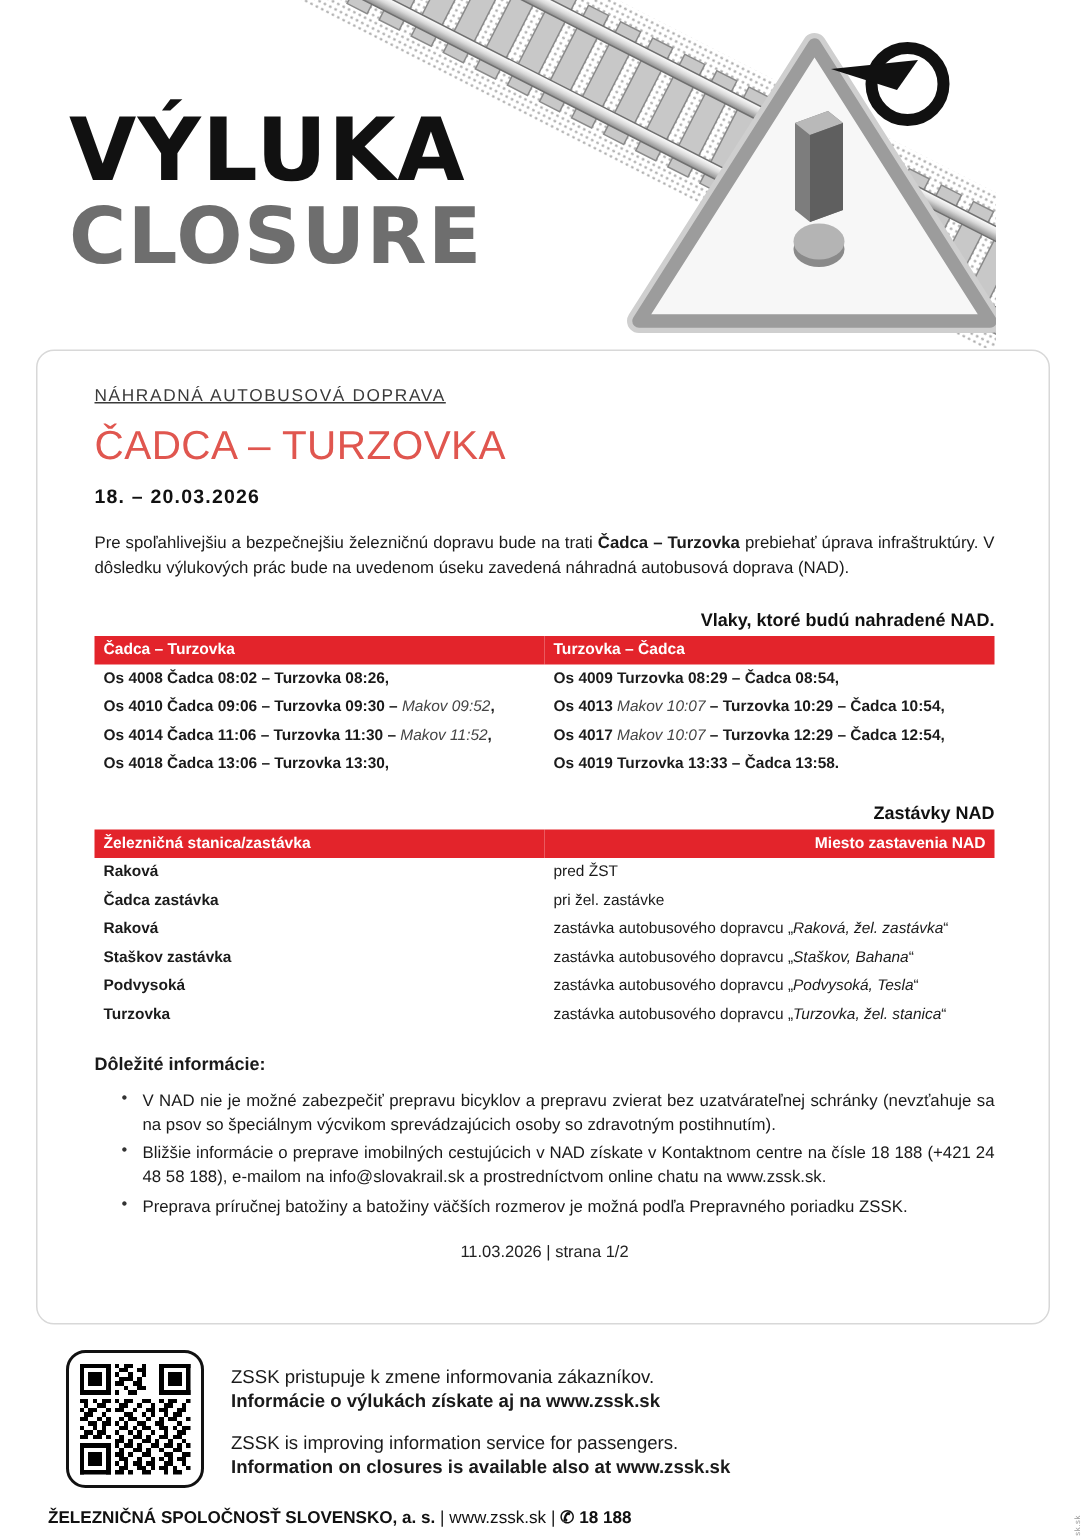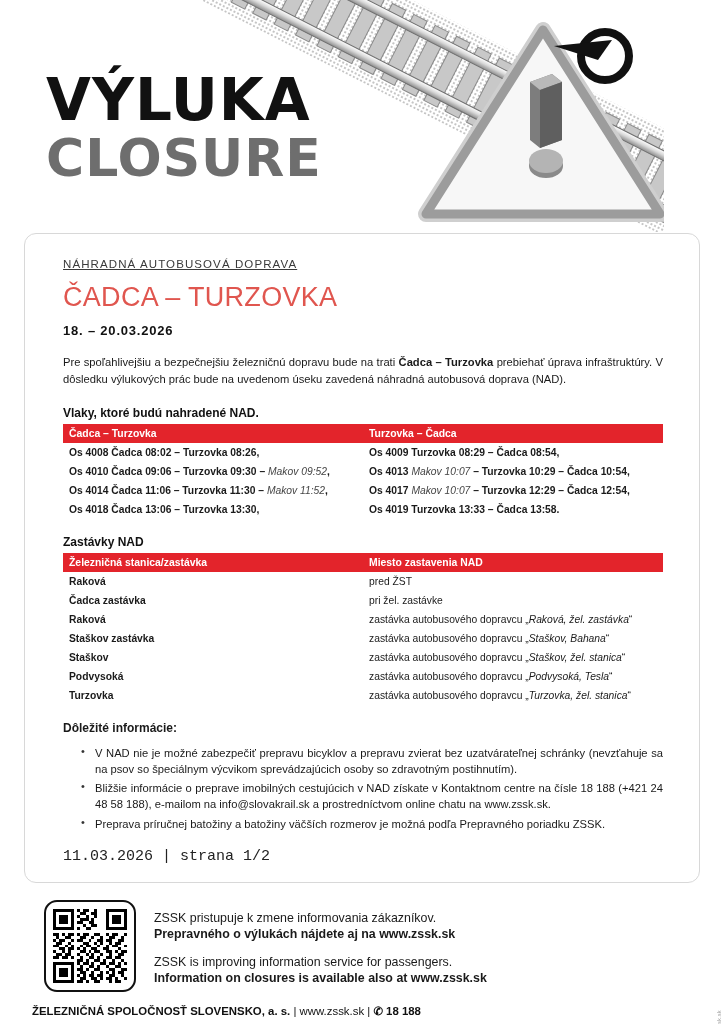--- a/index.html
+++ b/index.html
@@ -103,20 +103,21 @@
     margin: 0 0 18px 0;
     color: #1a1a1a;
   }
   .intro b { font-weight: 700; }
 
   .sec-head {
     font-size: 12px;
     font-weight: 700;
     margin: 0 0 4px 0;
     color: #111;
+    text-align: right;
   }
 
   
   .tbl {
     width: 100%;
     border-collapse: collapse;
     margin: 0 0 16px 0;
   }
   .tbl .hdr td {
     background: #e3242b;
@@ -131,21 +132,21 @@
     vertical-align: top;
   }
   .trains td { font-weight: 700; white-space: nowrap; }
   .trains td .reg { font-weight: 400; font-style: italic; color: #444; }
   .c50 { width: 50%; }
 
   .stops td.name { font-weight: 700; width: 25%; }
   .stops td.place { font-weight: 400; width: 75%; }
   .stops td.place i { font-style: italic; }
   .stops .hdr td.h1 { width: 50%; }
-  .stops .hdr td.h2 { width: 50%; }
+  .stops .hdr td.h2 { width: 50%; text-align: right; }
 
   
   .info-head {
     font-size: 12px;
     font-weight: 700;
     margin: 4px 0 10px 0;
   }
   ul.bullets {
     margin: 0;
     padding: 0 0 0 18px;
@@ -161,25 +162,24 @@
   }
   ul.bullets li:before {
     content: "•";
     position: absolute;
     left: 0;
     top: -1px;
     font-size: 11px;
     color: #333;
   }
   .page-meta {
-    text-align: left;
-    font-size: 15px;
+    text-align: center;
+    font-size: 11px;
     color: #222;
     margin-top: 16px;
-    font-family: Liberation Mono, monospace;
   }
 
   
   .bottom {
     position: absolute;
     left: 44px;
     top: 900px;
     width: 640px;
   }
   .bottom-row {
@@ -367,24 +367,20 @@
         <td class="name">Čadca zastávka</td>
         <td class="place"><span>pri žel. zastávke</span><i></i><span></span></td>
       </tr>
       <tr>
         <td class="name">Raková</td>
         <td class="place"><span>zastávka autobusového dopravcu „</span><i>Raková, žel. zastávka</i><span>“</span></td>
       </tr>
       <tr>
         <td class="name">Staškov zastávka</td>
         <td class="place"><span>zastávka autobusového dopravcu „</span><i>Staškov, Bahana</i><span>“</span></td>
-      </tr>
-      <tr>
-        <td class="name">Staškov</td>
-        <td class="place"><span>zastávka autobusového dopravcu „</span><i>Staškov, žel. stanica</i><span>“</span></td>
       </tr>
       <tr>
         <td class="name">Podvysoká</td>
         <td class="place"><span>zastávka autobusového dopravcu „</span><i>Podvysoká, Tesla</i><span>“</span></td>
       </tr>
       <tr>
         <td class="name">Turzovka</td>
         <td class="place"><span>zastávka autobusového dopravcu „</span><i>Turzovka, žel. stanica</i><span>“</span></td>
       </tr>
     </tbody>
@@ -554,21 +550,21 @@
             <rect x="11" y="24" width="1" height="1"></rect>
             <rect x="14" y="24" width="2" height="1"></rect>
           <rect x="19" y="24" width="1" height="1"></rect>
             <rect x="21" y="24" width="2" height="1"></rect>
         </g>
       </svg>
     </div>
 
     <div class="promo">
       <p>ZSSK pristupuje k zmene informovania zákazníkov.</p>
-      <p class="strong">Prepravného o výlukách nájdete aj na www.zssk.sk</p>
+      <p class="strong">Informácie o výlukách získate aj na www.zssk.sk</p>
       <div class="gap"></div>
       <p>ZSSK is improving information service for passengers.</p>
       <p class="strong">Information on closures is available also at www.zssk.sk</p>
     </div>
   </div>
 </div>
 
 <div class="legal">
   <span>ŽELEZNIČNÁ SPOLOČNOSŤ SLOVENSKO, a. s.</span><span class="thin"> | </span><span class="thin">www.zssk.sk</span><span class="thin"> | </span><span>✆&nbsp;</span><span>18 188</span>
 </div>

